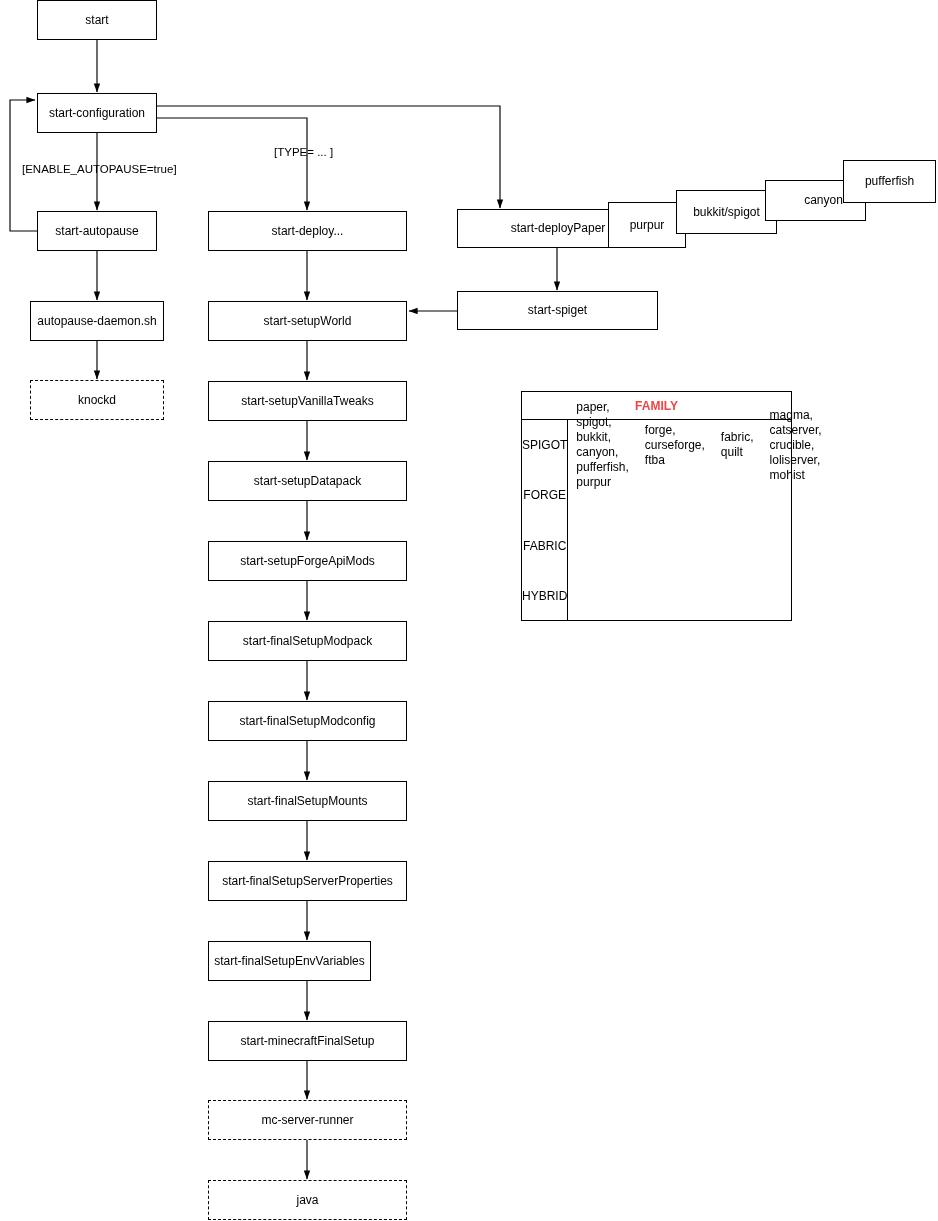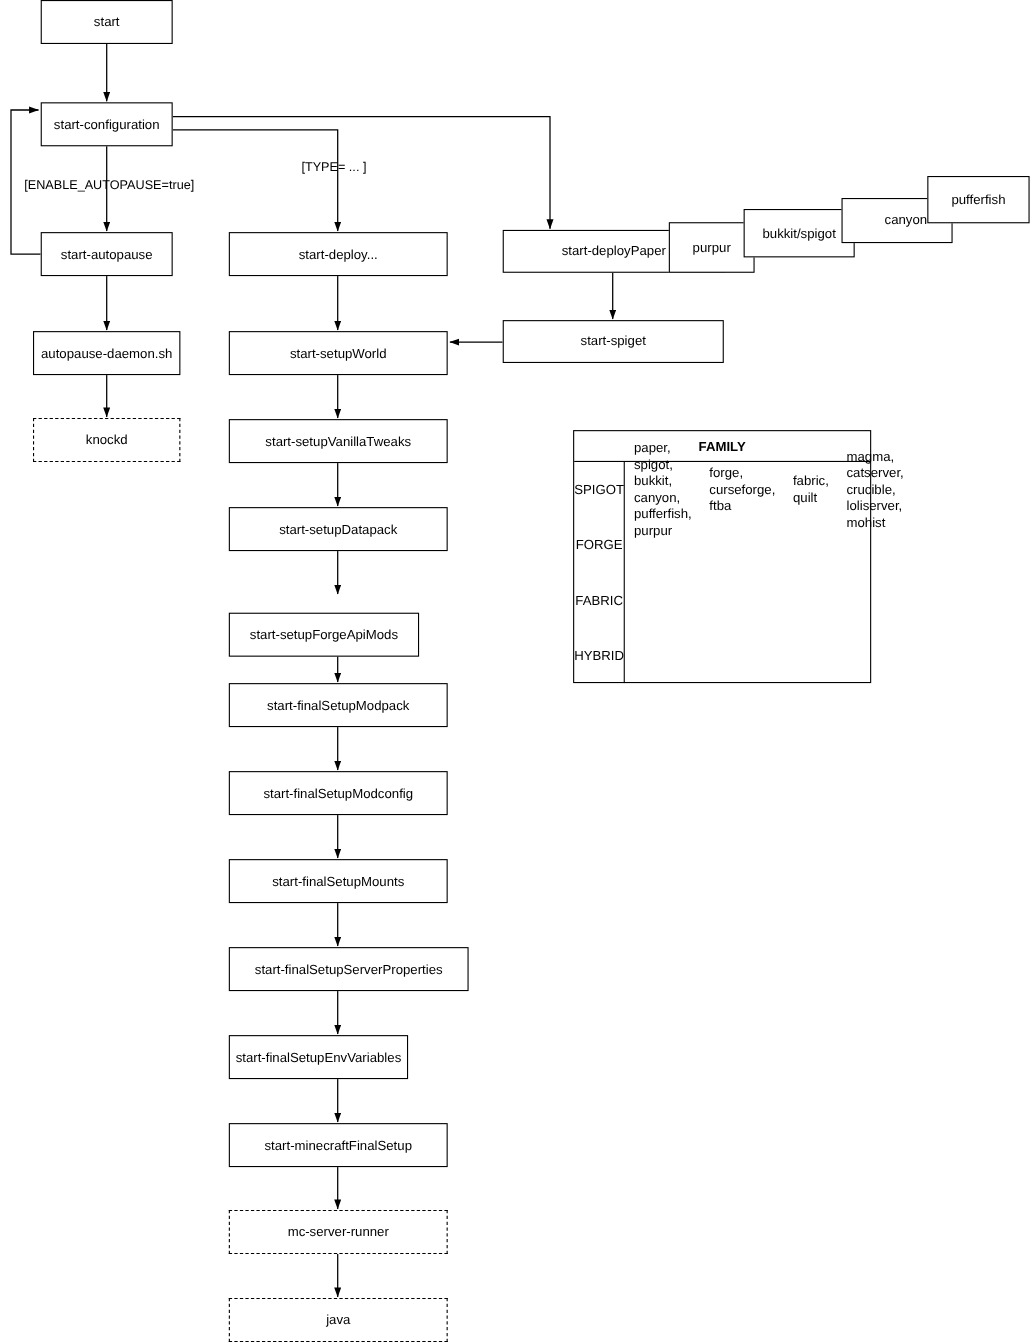--- a/index.html
+++ b/index.html
@@ -64,21 +64,21 @@
   }
   .legend-header {
     box-sizing: border-box;
     height: 28px;
     border-bottom: 1px solid #000000;
     display: flex;
     align-items: center;
     justify-content: center;
     font-size: 12px;
     font-weight: bold;
-    color: #000000;
+    color: #ef4444;
   }
   .legend-body {
     display: flex;
     box-sizing: border-box;
     height: 201px;
   }
   .legend-col-left {
     box-sizing: border-box;
     width: 91px;
     border-right: 1px solid #000000;
@@ -184,37 +184,37 @@
   </div>
 
   <div class="node" style="left:208px; top:381px; width:199px; height:40px;">
     <span>start-setupVanillaTweaks</span>
   </div>
 
   <div class="node" style="left:208px; top:461px; width:199px; height:40px;">
     <span>start-setupDatapack</span>
   </div>
 
-  <div class="node" style="left:208px; top:557px; width:173px; height:40px;">
+  <div class="node" style="left:208px; top:541px; width:199px; height:40px;">
     <span>start-setupForgeApiMods</span>
   </div>
 
   <div class="node" style="left:208px; top:621px; width:199px; height:40px;">
     <span>start-finalSetupModpack</span>
   </div>
 
   <div class="node" style="left:208px; top:701px; width:199px; height:40px;">
     <span>start-finalSetupModconfig</span>
   </div>
 
   <div class="node" style="left:208px; top:781px; width:199px; height:40px;">
     <span>start-finalSetupMounts</span>
   </div>
 
-  <div class="node" style="left:208px; top:861px; width:218px; height:40px;">
+  <div class="node" style="left:208px; top:861px; width:199px; height:40px;">
     <span>start-finalSetupServerProperties</span>
   </div>
 
   <div class="node" style="left:208px; top:941px; width:163px; height:40px;justify-content:center;">
     <span>start-finalSetupEnvVariables</span>
   </div>
 
   <div class="node" style="left:208px; top:1021px; width:199px; height:40px;">
     <span>start-minecraftFinalSetup</span>
   </div>

